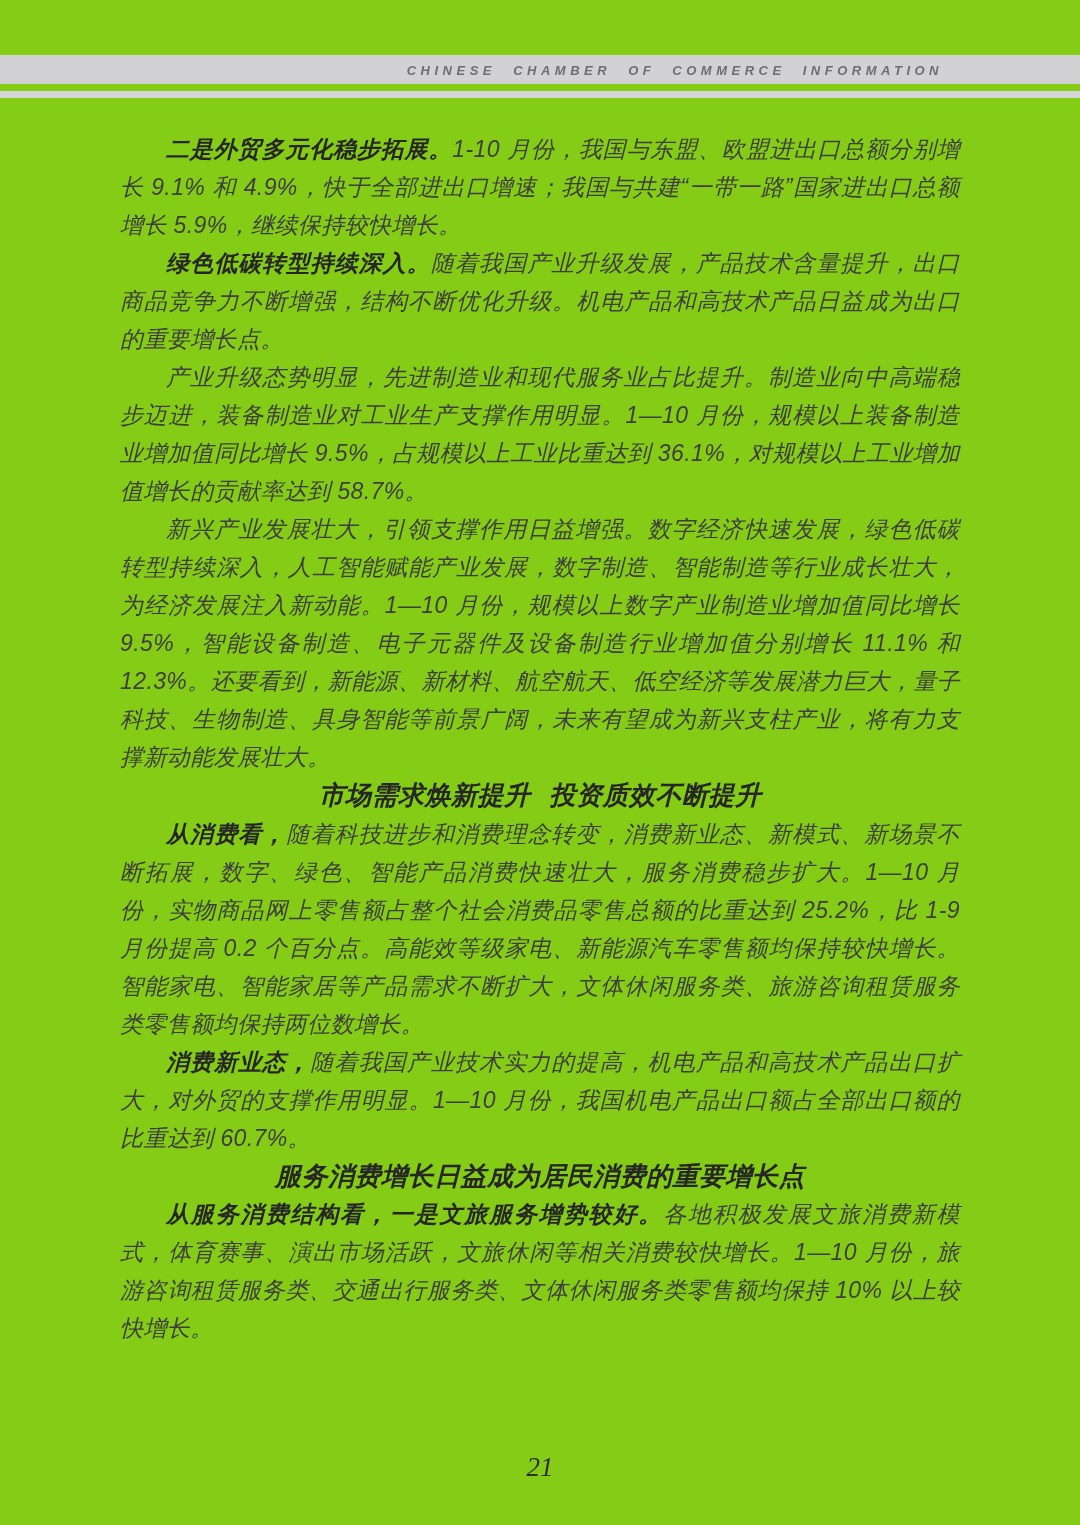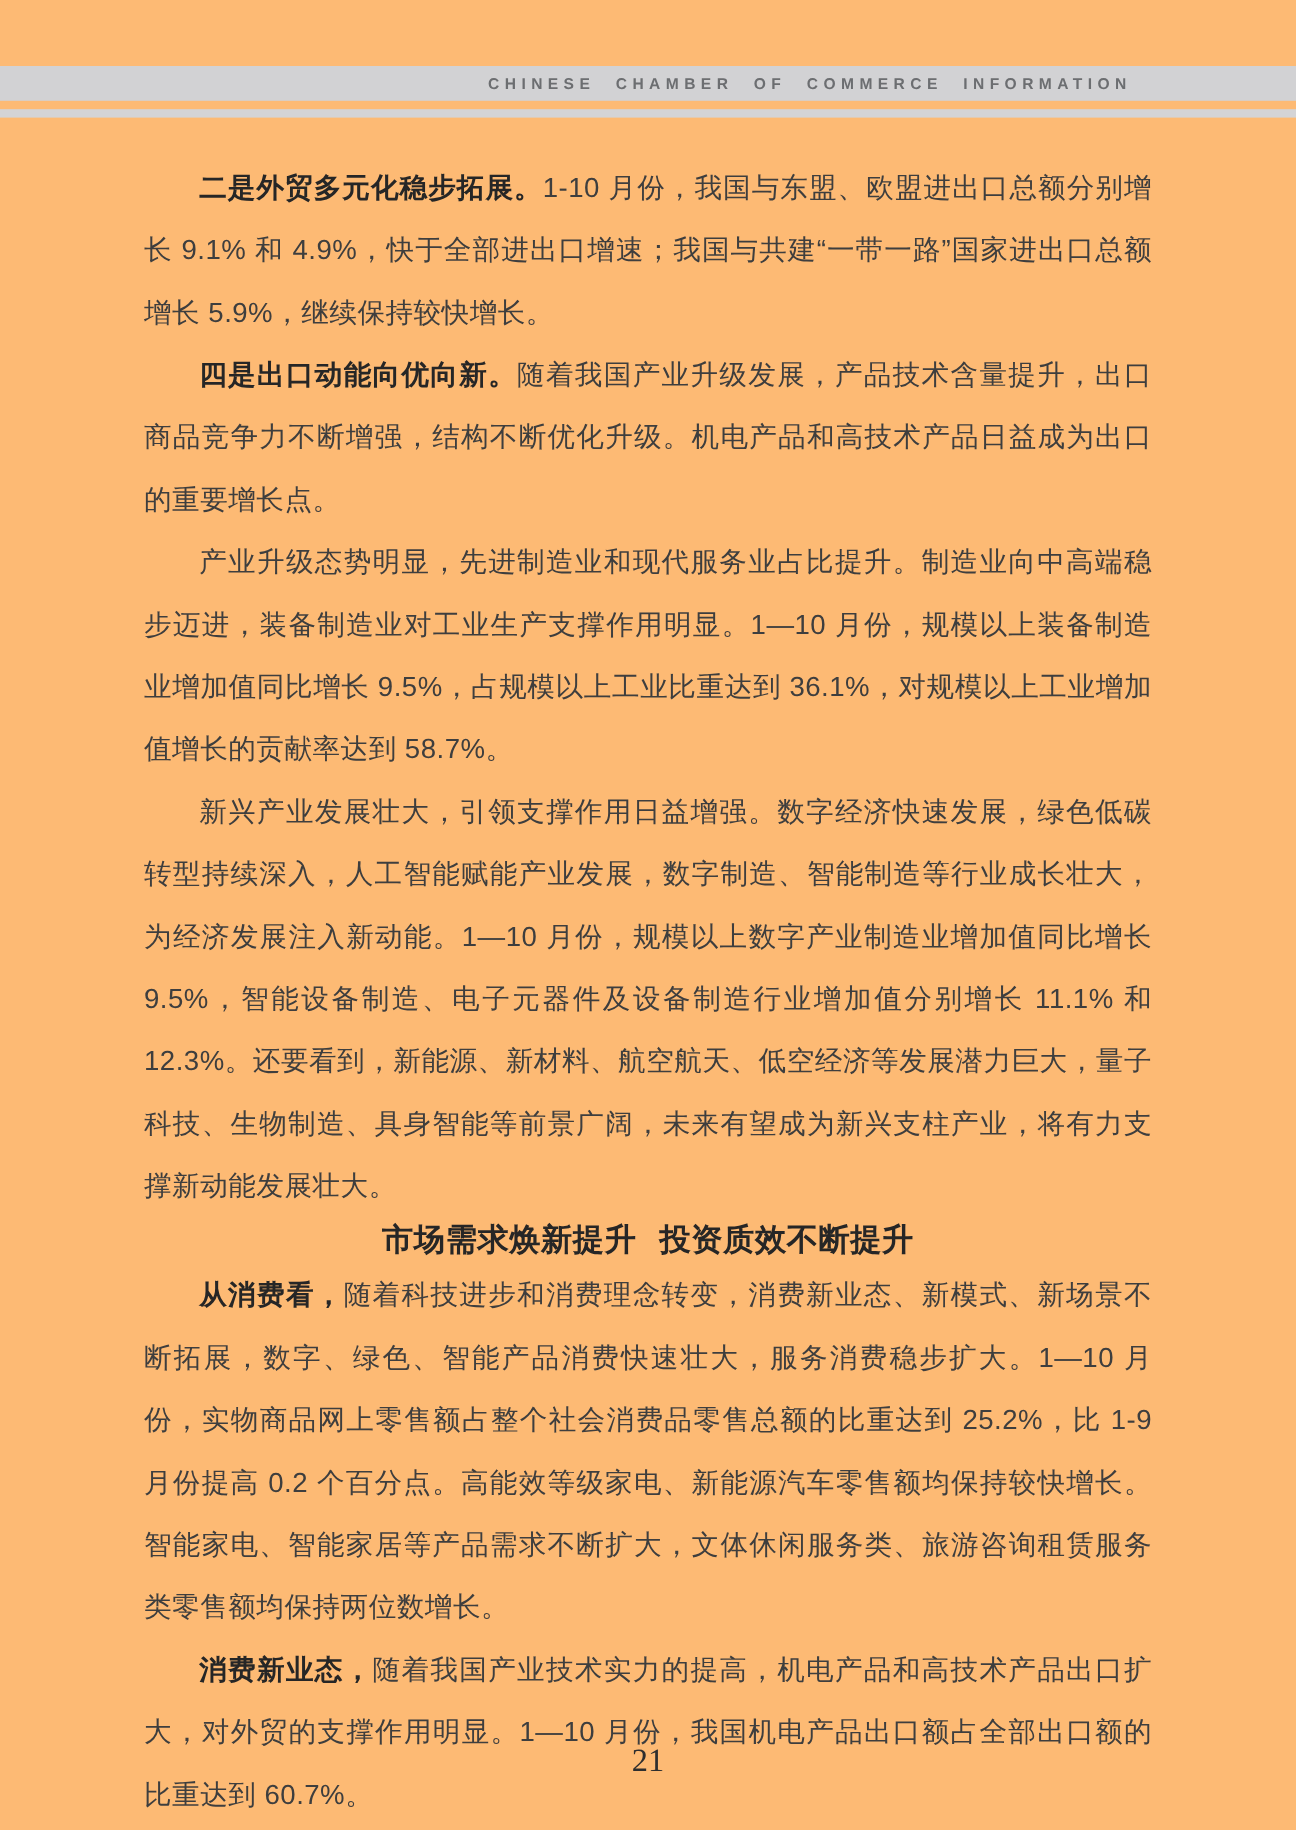--- a/index.html
+++ b/index.html
@@ -1,22 +1,23 @@
 <!DOCTYPE html>
 <html><head>
 <meta charset="utf-8">
 <style>
   html, body { margin: 0; padding: 0; background: #ffffff; }
   .page {
     position: relative;
     width: 1080px;
     height: 1525px;
-    background: #fdba74;
+    background: #84cc16;
     font-family: "Liberation Sans", "DejaVu Sans", sans-serif;
     overflow: hidden;
+    font-style: italic;
   }
   .band {
     position: absolute;
     left: 0; top: 55px;
     width: 1080px; height: 29px;
     background: #d2d2d4;
   }
   .band-text {
     position: absolute;
     right: 137px; top: 50%;
@@ -35,21 +36,21 @@
     background: #d4d4d6;
   }
   .content {
     position: absolute;
     left: 120px; top: 130px;
     width: 840px;
   }
   .para {
     margin: 0;
     font-size: 23px;
-    line-height: 52px;
+    line-height: 38px;
     color: #3e3e3e;
     text-align: justify;
     text-indent: 46px;
     letter-spacing: 0.4px;
   }
   .para b { font-weight: 700; color: #262626; }
   .heading {
     margin: 0;
     font-size: 26px;
     line-height: 38.5px;
@@ -77,21 +78,21 @@
   <div class="band">
     <span class="band-text">CHINESE CHAMBER OF COMMERCE INFORMATION</span>
   </div>
   <div class="band-thin"></div>
 
   <main class="content">
 
     <p class="para"><b>二是外贸多元化稳步拓展。</b><span>1-10 月份，我国与东盟、欧盟进出口总额分别增长 9.1% 和 4.9%，快于全部进出口增速；我国与共建“一带一路”国家进出口总额增长 5.9%，继续保持较快增长。</span></p>
 
 
-    <p class="para"><b>四是出口动能向优向新。</b><span>随着我国产业升级发展，产品技术含量提升，出口商品竞争力不断增强，结构不断优化升级。机电产品和高技术产品日益成为出口的重要增长点。</span></p>
+    <p class="para"><b>绿色低碳转型持续深入。</b><span>随着我国产业升级发展，产品技术含量提升，出口商品竞争力不断增强，结构不断优化升级。机电产品和高技术产品日益成为出口的重要增长点。</span></p>
 
 
     <p class="para"><span>产业升级态势明显，先进制造业和现代服务业占比提升。制造业向中高端稳步迈进，装备制造业对工业生产支撑作用明显。1—10 月份，规模以上装备制造业增加值同比增长 9.5%，占规模以上工业比重达到 36.1%，对规模以上工业增加值增长的贡献率达到 58.7%。</span></p>
 
     <p class="para"><span>新兴产业发展壮大，引领支撑作用日益增强。数字经济快速发展，绿色低碳转型持续深入，人工智能赋能产业发展，数字制造、智能制造等行业成长壮大，为经济发展注入新动能。1—10 月份，规模以上数字产业制造业增加值同比增长 9.5%，智能设备制造、电子元器件及设备制造行业增加值分别增长 11.1% 和 12.3%。还要看到，新能源、新材料、航空航天、低空经济等发展潜力巨大，量子科技、生物制造、具身智能等前景广阔，未来有望成为新兴支柱产业，将有力支撑新动能发展壮大。</span></p>
 
     <h2 class="heading">市场需求焕新提升  投资质效不断提升</h2>
 
     <p class="para"><b>从消费看，</b><span>随着科技进步和消费理念转变，消费新业态、新模式、新场景不断拓展，数字、绿色、智能产品消费快速壮大，服务消费稳步扩大。1—10 月份，实物商品网上零售额占整个社会消费品零售总额的比重达到 25.2%，比 1-9 月份提高 0.2 个百分点。高能效等级家电、新能源汽车零售额均保持较快增长。智能家电、智能家居等产品需求不断扩大，文体休闲服务类、旅游咨询租赁服务类零售额均保持两位数增长。</span></p>
 

